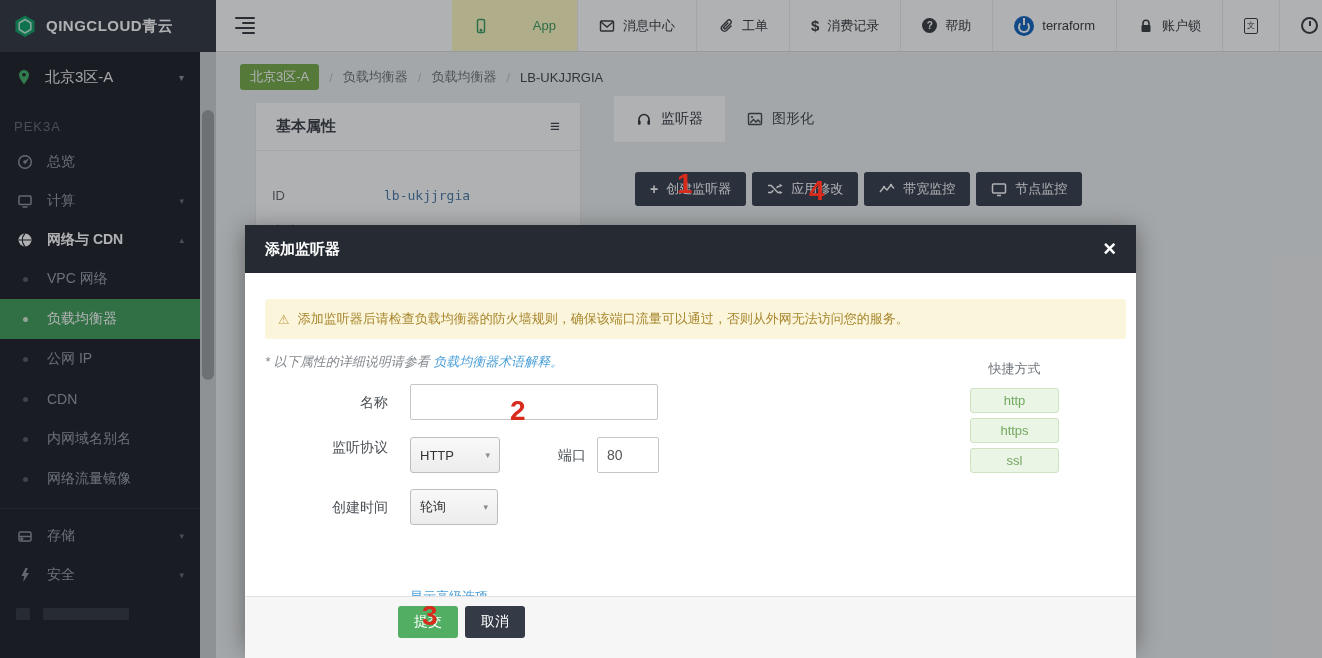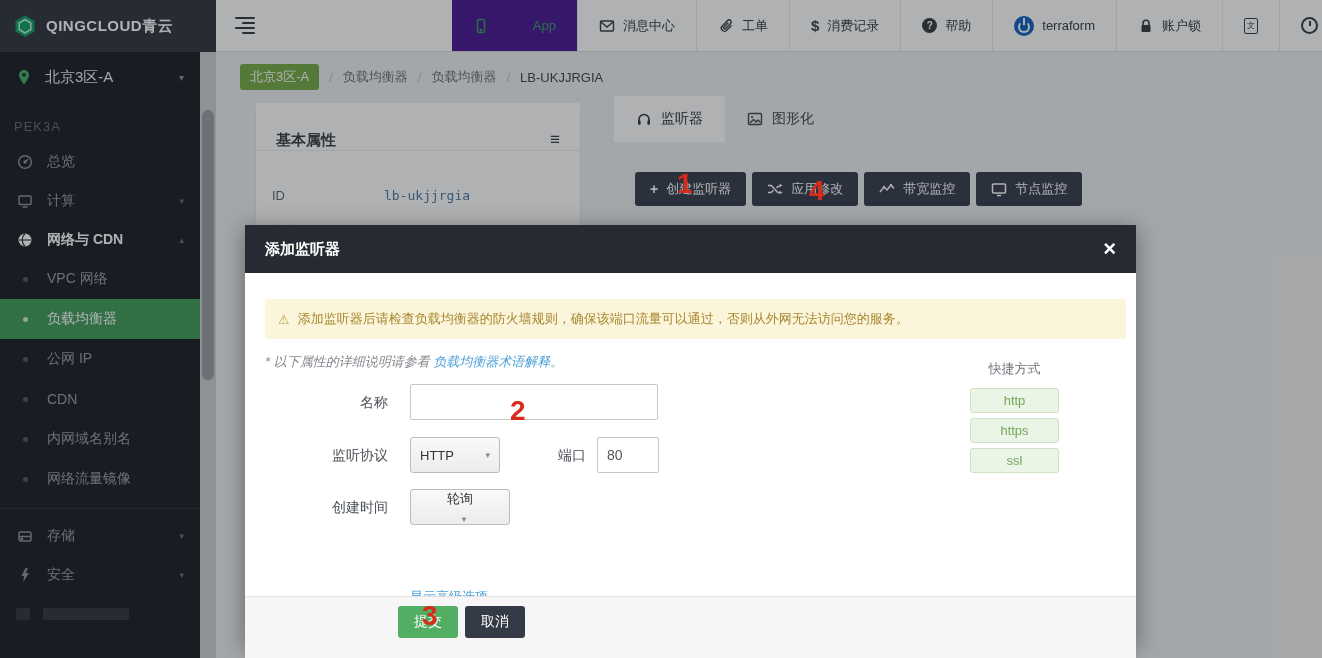--- a/index.html
+++ b/index.html
@@ -12,21 +12,21 @@
   .logo-block { width:216px; height:52px; background:#343a45; display:flex; align-items:center; padding-left:13px; gap:9px; flex:none; }
   .brand-text { color:#fff; font-size:15px; font-weight:bold; letter-spacing:.5px; }
   .toolbar { flex:1; display:flex; align-items:stretch; }
   .hamburger { width:58px; display:flex; align-items:center; justify-content:center; cursor:pointer; }
   .ham-icon { display:flex; flex-direction:column; gap:3px; align-items:flex-end; width:20px; }
   .ham-icon i { display:block; height:2px; background:#3a3f45; border-radius:1px; }
   .ham-icon i:nth-child(1){width:20px} .ham-icon i:nth-child(2){width:13px}
   .ham-icon i:nth-child(3){width:20px} .ham-icon i:nth-child(4){width:13px}
   .tb-spacer { flex:1; }
   .tb-item { display:flex; align-items:center; gap:8px; padding:0 21px; border-left:1px solid #ececec; color:#3c4043; font-size:13px; cursor:pointer; white-space:nowrap; }
-  .tb-item.app { background:#4c1d95; color:#3f9e63; border-left:none;gap:44px; }
+  .tb-item.app { background:#fef9c3; color:#3f9e63; border-left:none;gap:44px; }
   .tb-item.last { padding-right:4px; }
   .icon-svg { display:block; }
   .help-circle { width:15px; height:15px; border-radius:50%; background:#3c4043; color:#fff; font-size:10px; font-weight:bold; display:flex; align-items:center; justify-content:center; }
   .tf-logo { width:20px; height:20px; border-radius:50%; background:#1767c0; position:relative; }
   .tf-logo .ring { position:absolute; left:4px; top:5px; width:12px; height:12px; border:2px solid #fff; border-radius:50%; border-top-color:transparent; }
   .tf-logo .bar { position:absolute; left:9px; top:2px; width:2px; height:7px; background:#fff; }
   .doc-icon { width:14px; height:16px; border:1.5px solid #3c4043; border-radius:2px; font-size:8px; color:#3c4043; display:flex; align-items:center; justify-content:center; }
   .clock-icon { width:17px; height:17px; border:2px solid #3c4043; border-radius:50%; position:relative; }
   .clock-icon::after { content:""; position:absolute; left:6px; top:2px; width:2px; height:5px; background:#3c4043; }
 
@@ -54,21 +54,21 @@
 
   
   .content { position:absolute; left:216px; top:52px; width:1106px; height:606px; background:#eef0f1; }
   .breadcrumb { position:absolute; left:24px; top:11px; height:28px; display:flex; align-items:center; gap:10px; font-size:13px; }
   .crumb-badge { background:#79ad4c; color:#fff; padding:4px 10px; border-radius:3px; cursor:pointer; }
   .crumb-sep { color:#c0c4c7; }
   .crumb-link { color:#6e7479; cursor:pointer; }
   .crumb-current { color:#43484e; }
 
   .panel { position:absolute; left:40px; top:51px; width:324px; height:580px; background:#ffffff; box-shadow:0 1px 2px rgba(0,0,0,.08); }
-  .panel-head { height:48px; display:flex; align-items:flex-end; justify-content:space-between; padding:0 20px; border-bottom:1px solid #ededed; }
+  .panel-head { height:48px; display:flex; align-items:center; justify-content:space-between; padding:0 20px; border-bottom:1px solid #ededed; }
   .panel-title { font-size:15px; font-weight:bold; color:#3e434a; }
   .panel-menu { font-size:17px; color:#3e434a; cursor:pointer; }
   .panel-row { display:flex; align-items:center; height:36px; padding:0 16px; font-size:13px; }
   .panel-row .plabel { width:112px; color:#666b71; }
   .panel-row .pvalue { color:#4a4f55; }
   .panel-row .pvalue.mono { font-family:"DejaVu Sans Mono","Liberation Mono",monospace; color:#4e7ca8; }
   .panel-row.first { margin-top:26px; }
   .panel-row.bottom-row { position:absolute; left:0; right:0; top:537px; }
 
   .tabs { position:absolute; left:398px; top:44px; display:flex; }
@@ -418,30 +418,30 @@
       </div>
 
       <div class="note-line">
         <span>* 以下属性的详细说明请参看</span>
         <span class="note-link">负载均衡器术语解释。</span>
       </div>
 
       <span class="f-label" style="left:20px; top:111px; width:123px;">名称</span>
       <input class="f-input" style="left: 165px; top: 111px; width: 248px;" type="text" value="">
 
-      <span class="f-label" style="left:20px; top:164px; width:123px;">监听协议</span>
+      <span class="f-label" style="left:20px; top:156px; width:123px;">监听协议</span>
       <div class="ui-select" style="left:165px; top:164px; width:90px;">
         <span>HTTP</span>
         <span class="arrow">▾</span>
       </div>
       <span class="f-label" style="left:280px; top:164px; width:61px;">端口</span>
       <input class="f-input" style="left: 352px; top: 164px; width: 62px;" type="text" value="80">
 
       <span class="f-label" style="left:20px; top:216px; width:123px;">创建时间</span>
-      <div class="ui-select" style="left:165px; top:216px; width:100px;flex-direction:column;">
+      <div class="ui-select" style="left:165px; top:216px; width:88px;">
         <span>轮询</span>
         <span class="arrow">▾</span>
       </div>
 
       <span class="adv-link">显示高级选项...</span>
 
       <span class="shortcuts-label">快捷方式</span>
       <div class="sc-btn" style="top:115px;">http</div>
       <div class="sc-btn" style="top:145px;">https</div>
       <div class="sc-btn" style="top:175px;">ssl</div>

